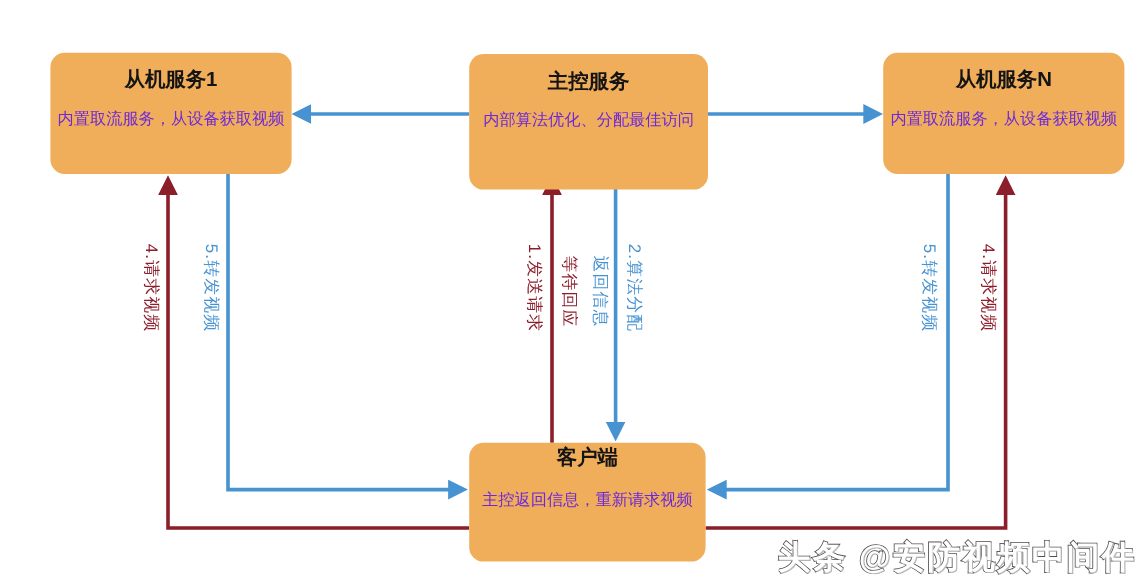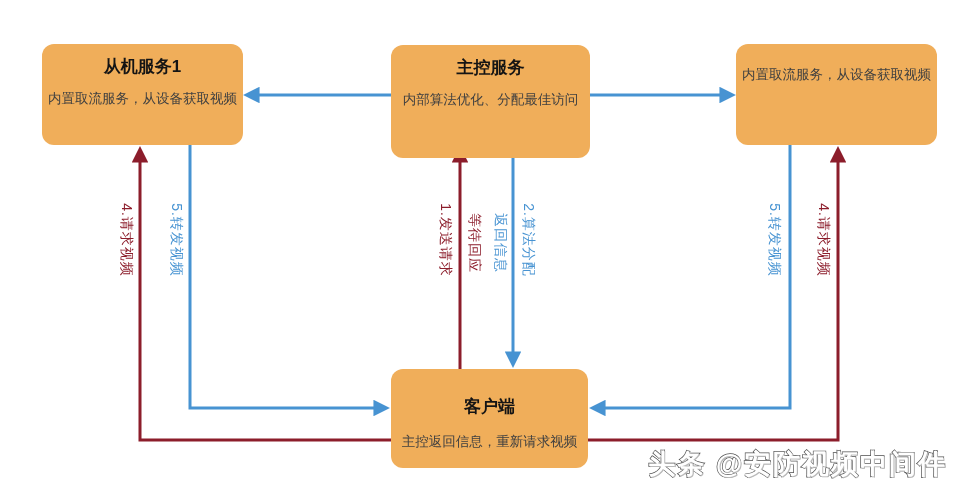--- a/index.html
+++ b/index.html
@@ -18,22 +18,22 @@
   .node{
     position:absolute;
     background:var(--node_fill);
     border-radius:12px;
     box-sizing:border-box;
     display:flex;flex-direction:column;align-items:center;
     padding:11px 4px 0 4px;
     text-align:center;
   }
   .node-title{font-size:17px;font-weight:bold;color:#141414;line-height:24px;}
-  .node-sub{font-size:13.5px;color:#404040;line-height:20px;margin-top:10px;white-space:nowrap;}
-  .node.client{padding-top:26px;}
+  .node-sub{font-size:13.5px;color:#6d28d9;line-height:20px;margin-top:10px;white-space:nowrap;}
+  .node.client{padding-top:1px;}
   .node.client .node-sub{margin-top:13px;}
   .vlabel{
     position:absolute;
     transform:translate(-50%,-50%) rotate(90deg);
     white-space:nowrap;
     font-size:14px;
     letter-spacing:1px;
     font-weight:500;
   }
   .red-label{color:var(--red);}
@@ -80,20 +80,21 @@
     <div class="node-title">从机服务1</div>
     <div class="node-sub">内置取流服务，从设备获取视频</div>
   </div>
 
   <div class="node" style="left:391px;top:45px;width:199px;height:113px">
     <div class="node-title">主控服务</div>
     <div class="node-sub">内部算法优化、分配最佳访问</div>
   </div>
 
   <div class="node" style="left:736px;top:44px;width:201px;height:101px">
+    <div class="node-title">从机服务N</div>
     <div class="node-sub">内置取流服务，从设备获取视频</div>
   </div>
 
   <div class="node client" style="left:391px;top:369px;width:197px;height:99px">
     <div class="node-title">客户端</div>
     <div class="node-sub">主控返回信息，重新请求视频</div>
   </div>
 
   <div class="vlabel red-label" style="left:126px;top:240px">4.请求视频</div>
   <div class="vlabel blue-label" style="left:176px;top:240px">5.转发视频</div>

